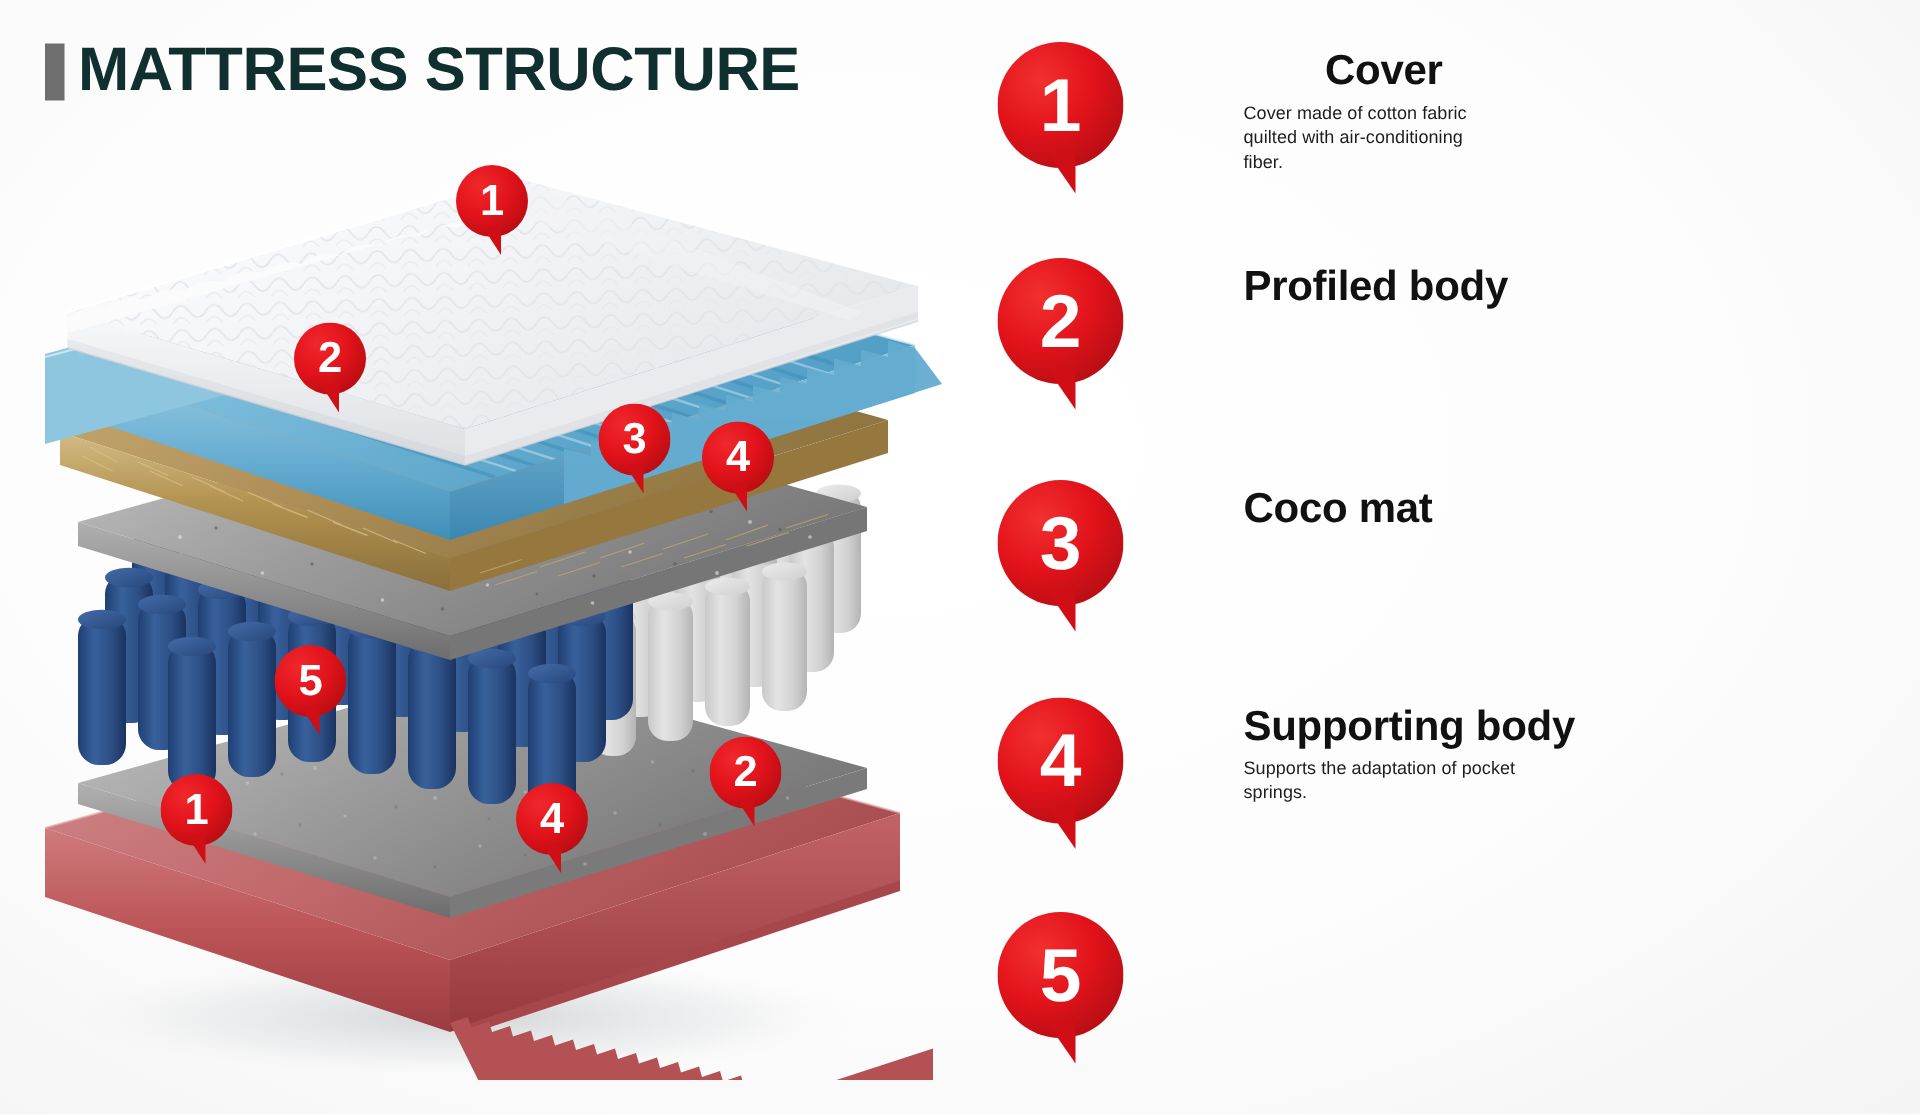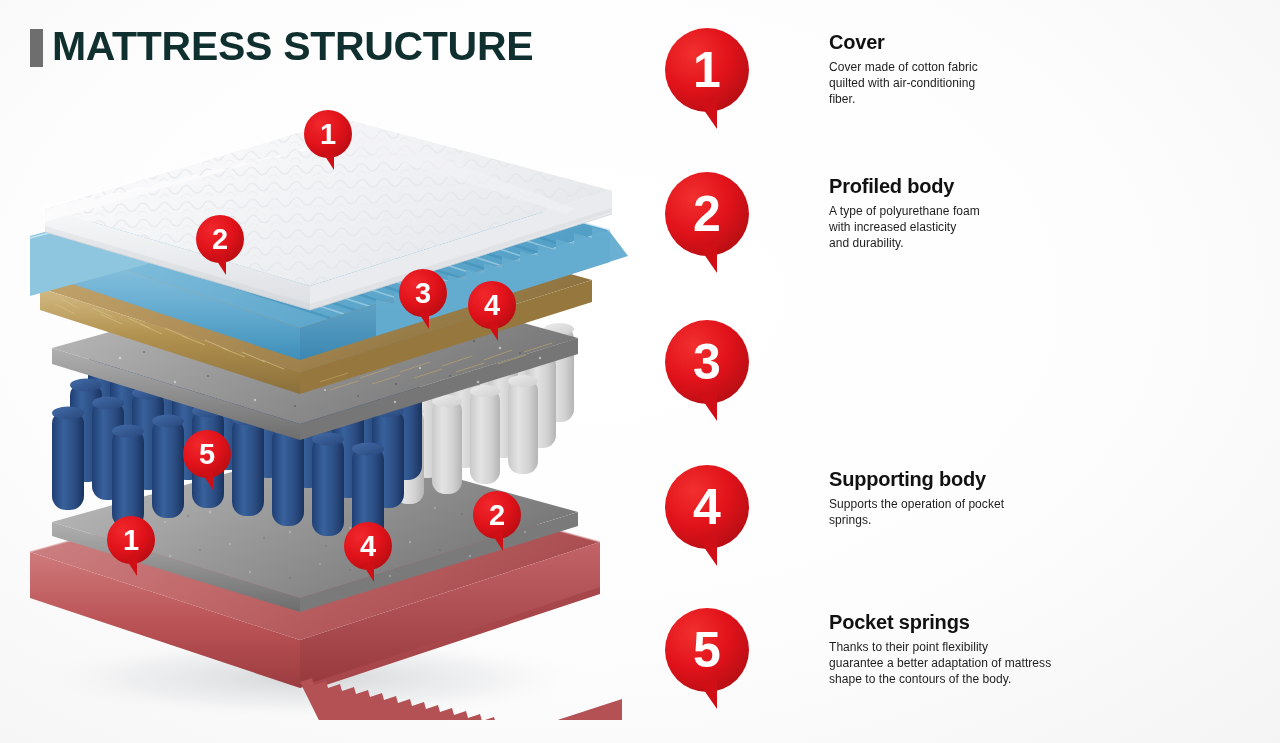--- a/index.html
+++ b/index.html
@@ -43,22 +43,22 @@
   .illus-pin .pin-num{font-size:29px;}
 
   
   .legend{position:absolute;left:665px;top:0;width:615px;height:743px;}
   .legend-item{position:absolute;left:0;width:615px;display:flex;align-items:flex-start;}
   .legend-pin{position:relative;width:84px;height:104px;flex:0 0 84px;}
   .legend-pin .pin{width:84px;height:104px;left:0;top:0;}
   .legend-pin .pin-num{width:84px;height:84px;font-size:50px;}
   .legend-body{padding-left:80px;padding-top:4px;}
   .legend-title{
-    font-size:20px;font-weight:bold;color:#111111;
-    line-height:1.08;margin:0 16px 5px 0;letter-spacing:-0.2px;
+    font-size:28px;font-weight:bold;color:#111111;
+    line-height:1.08;margin:0 16px 5px 0;letter-spacing:-0.2px;text-align:right;
   }
   .legend-desc{
     font-size:12px;color:#1d1d1d;line-height:1.35;margin:0;
     letter-spacing:0.05px;white-space:pre-line;
   }
 </style>
 </head>
 <body>
 
 <div class="stage">
@@ -713,69 +713,61 @@
         <div class="pin">
           <svg class="pin-svg" viewBox="0 0 84 104">
             <circle cx="42" cy="42" r="42" fill="url(#lg1)"></circle>
             <path d="M52 70 L52 101 L34 75 Z" fill="#cf0f15"></path>
           </svg>
           <span class="pin-num">2</span>
         </div>
       </div>
       <div class="legend-body">
         <h3 class="legend-title">Profiled body</h3>
-        <p class="legend-desc">A type of polyurethane foam
-with increased elasticity
-and durability.</p>
       </div>
     </div>
 
     <div class="legend-item" style="top:320px;">
       <div class="legend-pin">
         <div class="pin">
           <svg class="pin-svg" viewBox="0 0 84 104">
             <circle cx="42" cy="42" r="42" fill="url(#lg1)"></circle>
             <path d="M52 70 L52 101 L34 75 Z" fill="#cf0f15"></path>
           </svg>
           <span class="pin-num">3</span>
         </div>
       </div>
       <div class="legend-body">
+        <h3 class="legend-title">Coco mat</h3>
       </div>
     </div>
 
     <div class="legend-item" style="top:465px;">
       <div class="legend-pin">
         <div class="pin">
           <svg class="pin-svg" viewBox="0 0 84 104">
             <circle cx="42" cy="42" r="42" fill="url(#lg1)"></circle>
             <path d="M52 70 L52 101 L34 75 Z" fill="#cf0f15"></path>
           </svg>
           <span class="pin-num">4</span>
         </div>
       </div>
       <div class="legend-body">
         <h3 class="legend-title">Supporting body</h3>
-        <p class="legend-desc">Supports the operation of pocket
+        <p class="legend-desc">Supports the adaptation of pocket
 springs.</p>
       </div>
     </div>
 
     <div class="legend-item" style="top:608px;">
       <div class="legend-pin">
         <div class="pin">
           <svg class="pin-svg" viewBox="0 0 84 104">
             <circle cx="42" cy="42" r="42" fill="url(#lg1)"></circle>
             <path d="M52 70 L52 101 L34 75 Z" fill="#cf0f15"></path>
           </svg>
           <span class="pin-num">5</span>
         </div>
       </div>
-      <div class="legend-body">
-        <h3 class="legend-title">Pocket springs</h3>
-        <p class="legend-desc">Thanks to their point flexibility
-guarantee a better adaptation of mattress
-shape to the contours of the body.</p>
-      </div>
     </div>
 
   </div>
 </div>
 
 </body></html>

